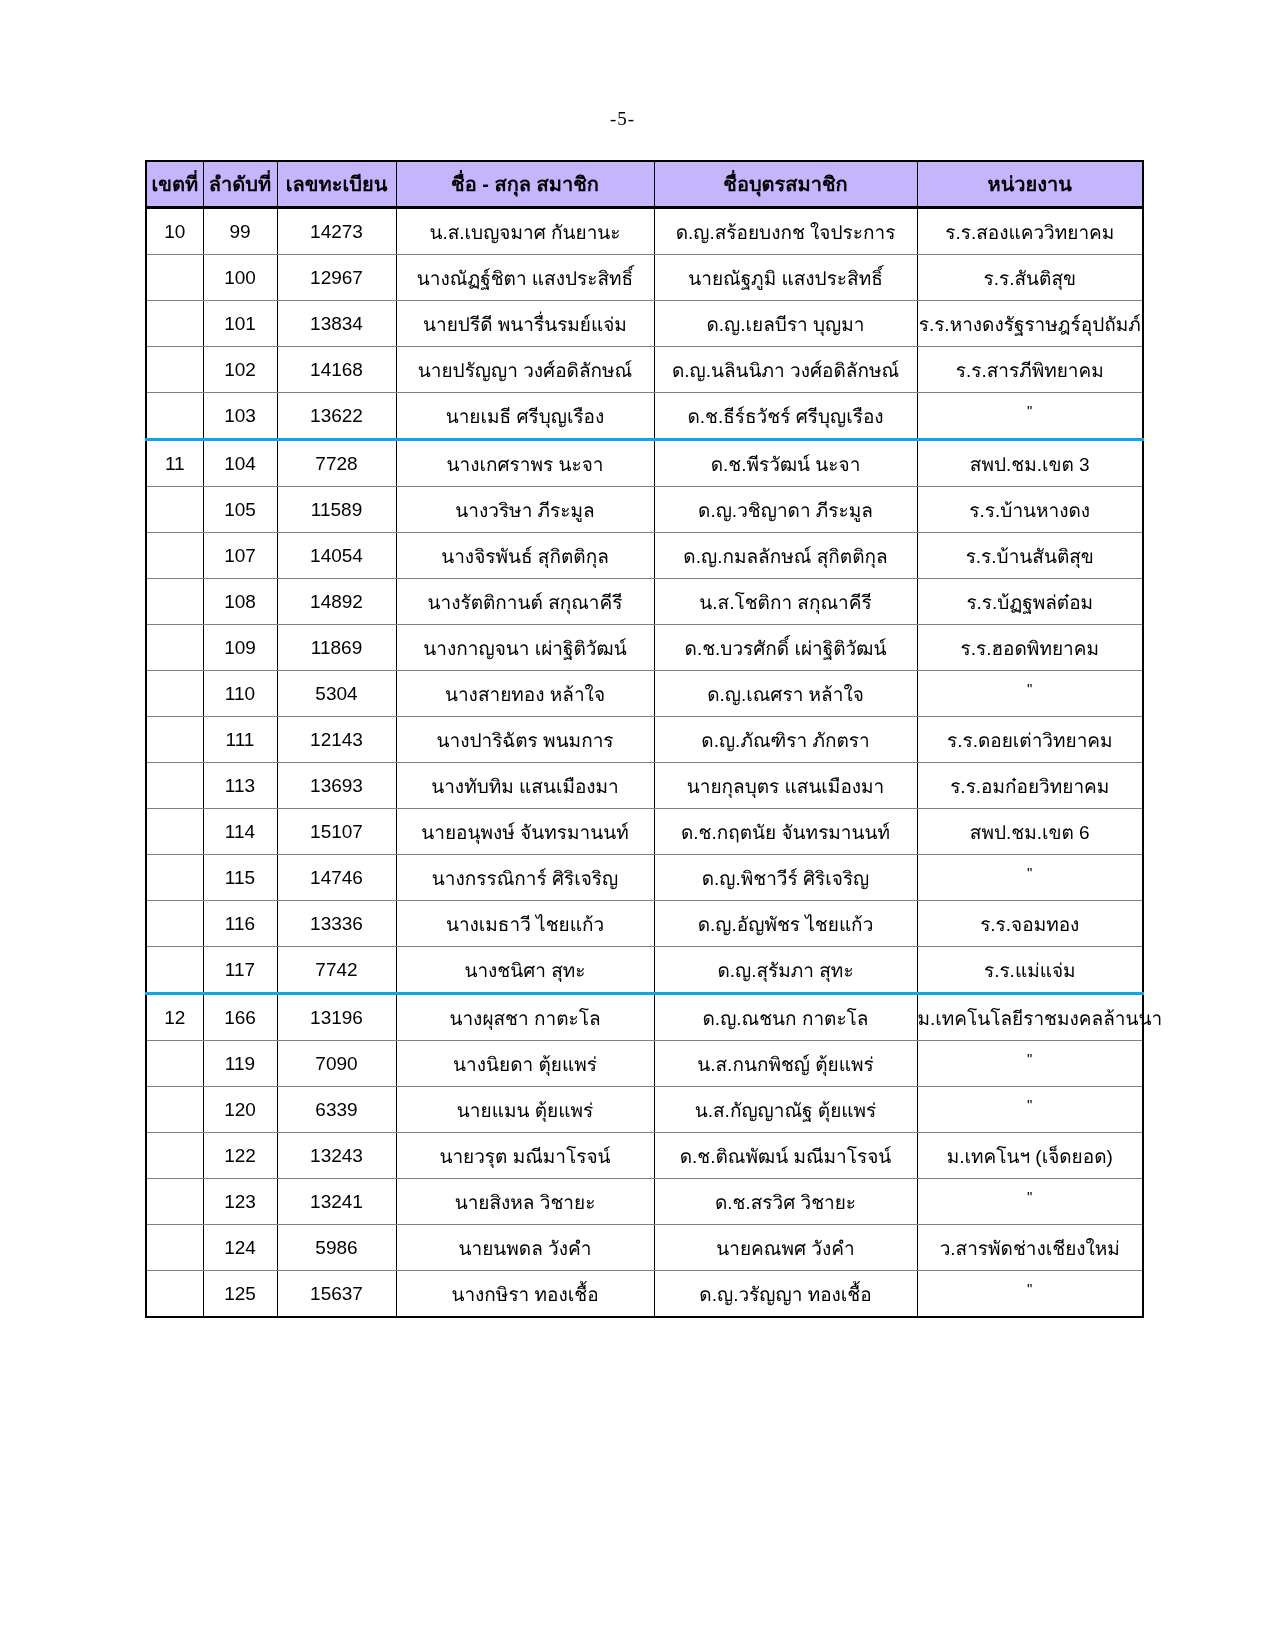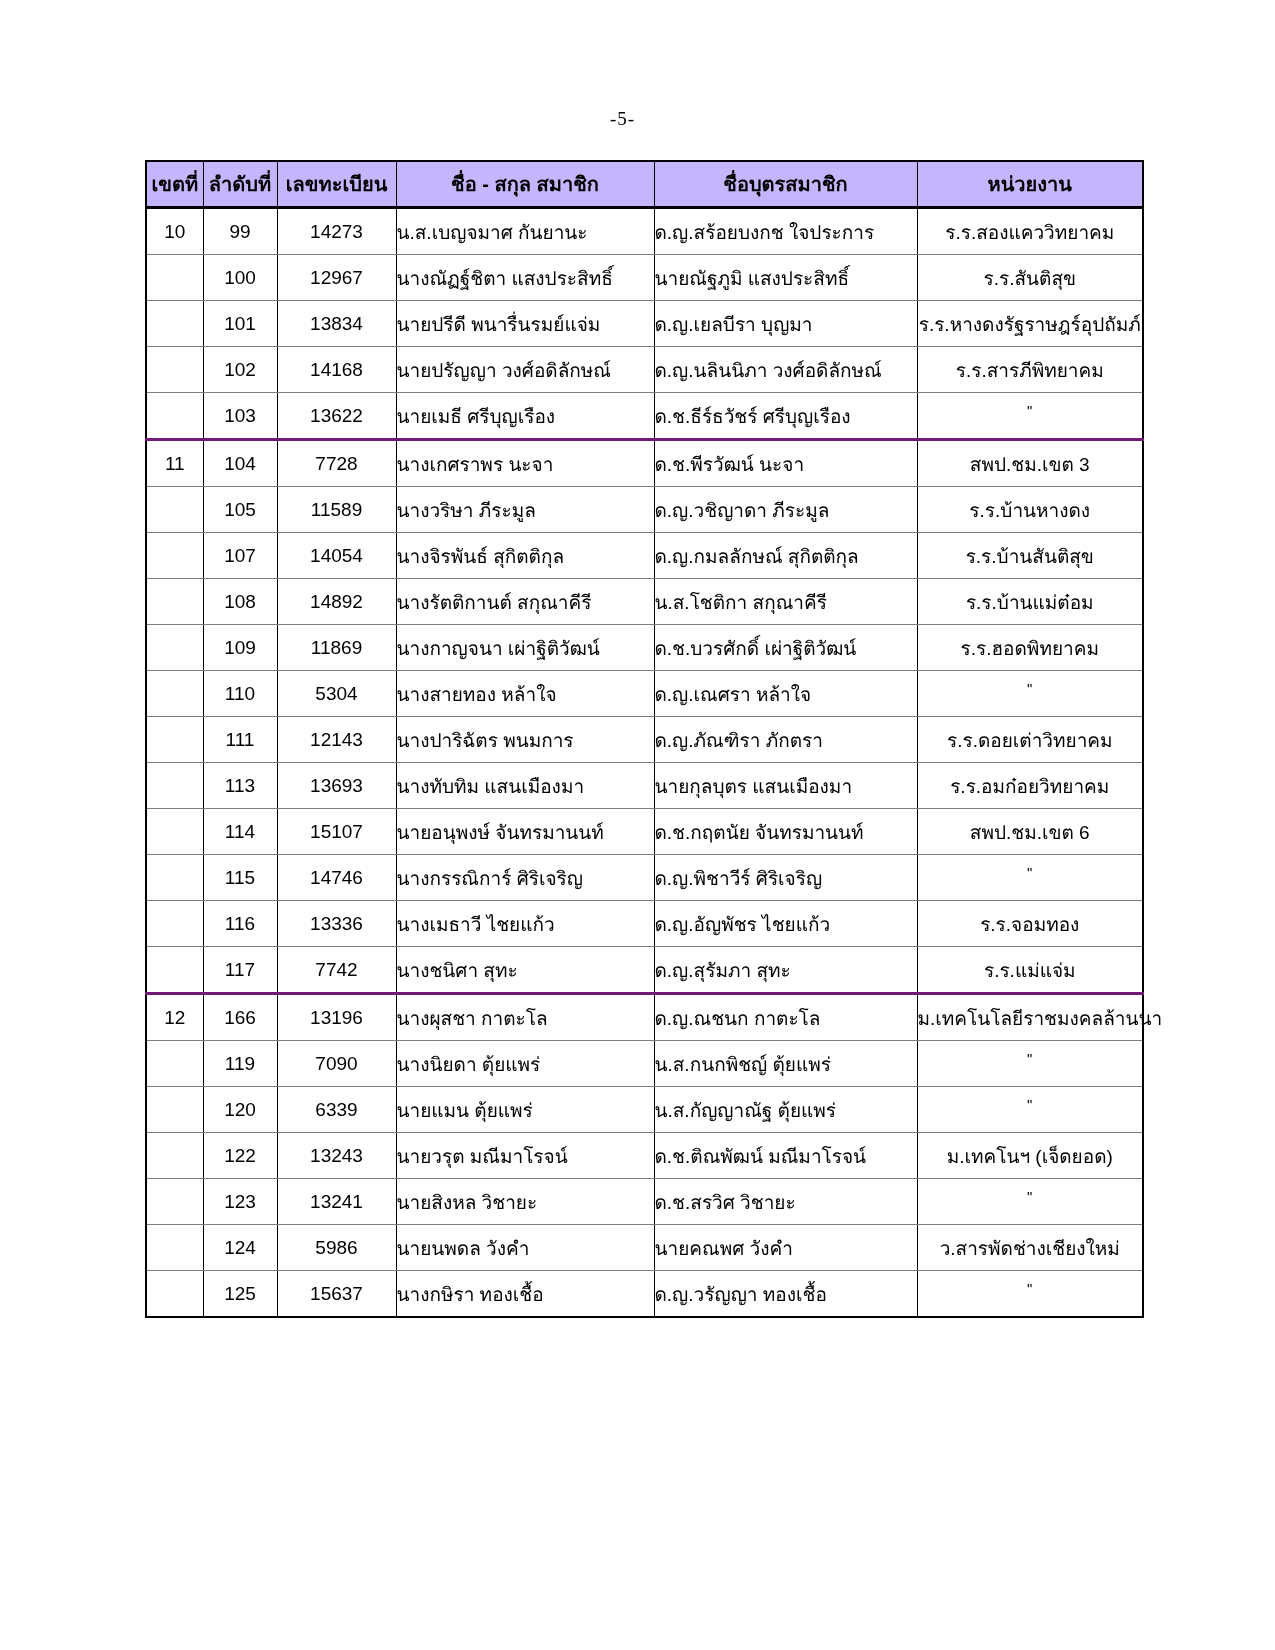--- a/index.html
+++ b/index.html
@@ -52,25 +52,25 @@
     border-top: 1px solid #7f7f7f;
     border-bottom: 1px solid #7f7f7f;
     font-size: 19px;
     height: 45px;
     vertical-align: middle;
     white-space: nowrap;
     overflow: visible;
     padding: 0;
   }
   table.member-table tr.section-end td {
-    border-bottom: 3px solid #701a75;
+    border-bottom: 3px solid #0ea5e9;
     margin-left: 40px;
   }
   td.c-center { text-align: center; }
-  td.c-left   { text-align: left; padding-left: 5px; }
+  td.c-left   { text-align: center; padding-left: 5px; }
   td .ditto   { font-size: 15px; display: inline-block; transform: translateY(-6px); }
 </style>
 </head>
 <body>
 
 <div class="page-number">-5-</div>
 
 <table class="member-table">
   <colgroup>
     <col style="width:57px">
@@ -154,21 +154,21 @@
         <td class="c-left">นางจิรพันธ์ สุกิตติกุล</td>
         <td class="c-left">ด.ญ.กมลลักษณ์ สุกิตติกุล</td>
         <td class="c-center">ร.ร.บ้านสันติสุข</td>
       </tr>
       <tr>
         <td class="c-center"></td>
         <td class="c-center">108</td>
         <td class="c-center">14892</td>
         <td class="c-left">นางรัตติกานต์ สกุณาคีรี</td>
         <td class="c-left">น.ส.โชติกา สกุณาคีรี</td>
-        <td class="c-center">ร.ร.บ้านแม่ต๋อม</td>
+        <td class="c-center">ร.ร.บ้ฏฐพล่ต๋อม</td>
       </tr>
       <tr>
         <td class="c-center"></td>
         <td class="c-center">109</td>
         <td class="c-center">11869</td>
         <td class="c-left">นางกาญจนา เผ่าฐิติวัฒน์</td>
         <td class="c-left">ด.ช.บวรศักดิ์ เผ่าฐิติวัฒน์</td>
         <td class="c-center">ร.ร.ฮอดพิทยาคม</td>
       </tr>
       <tr>

